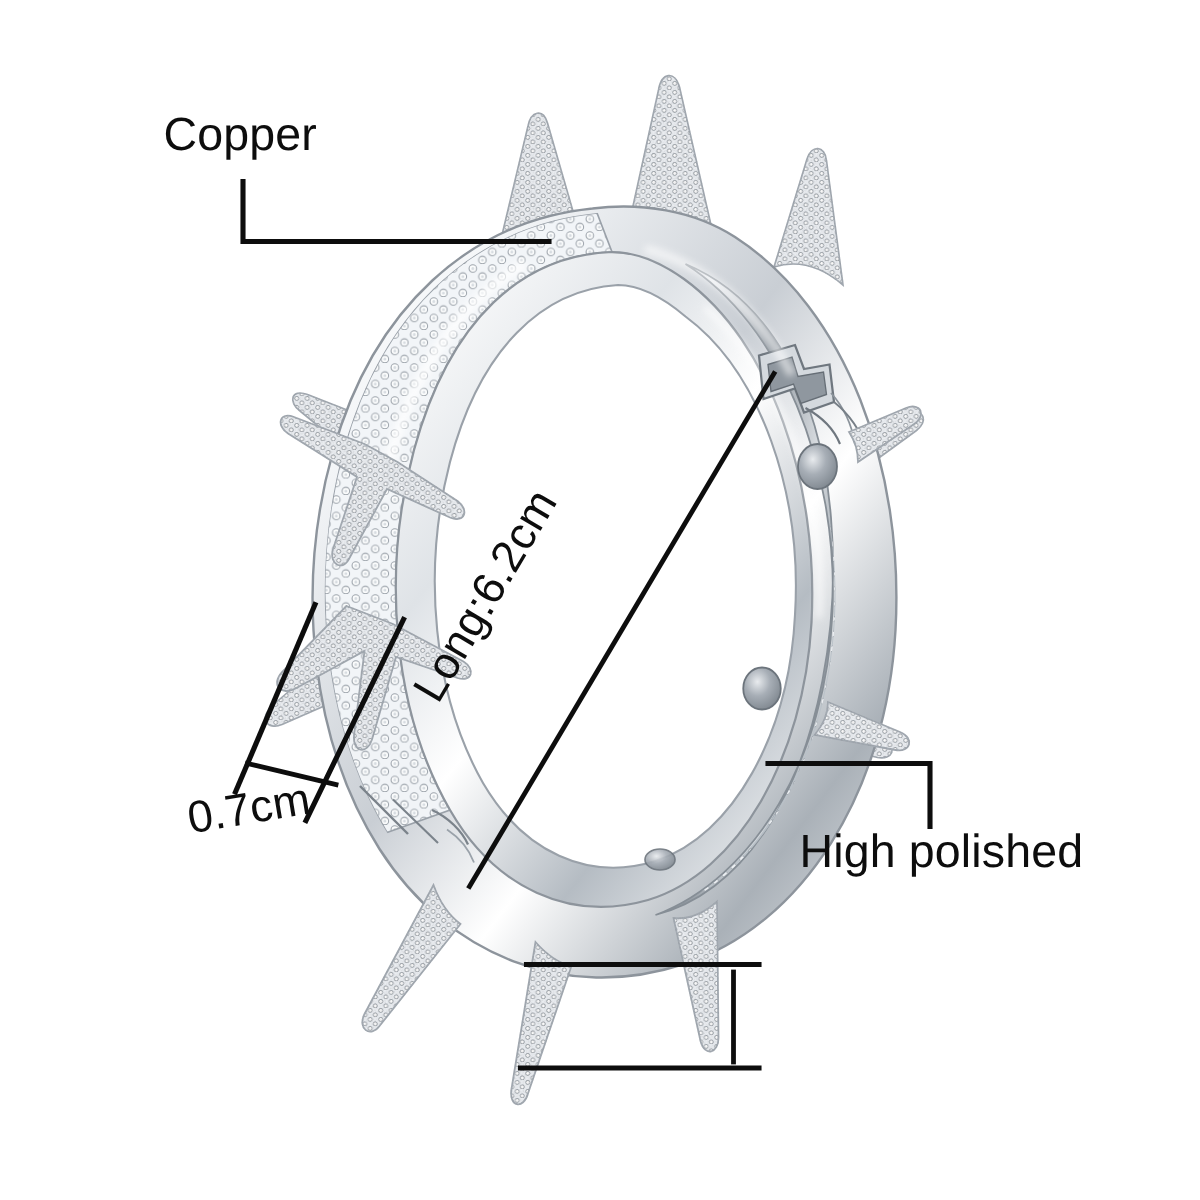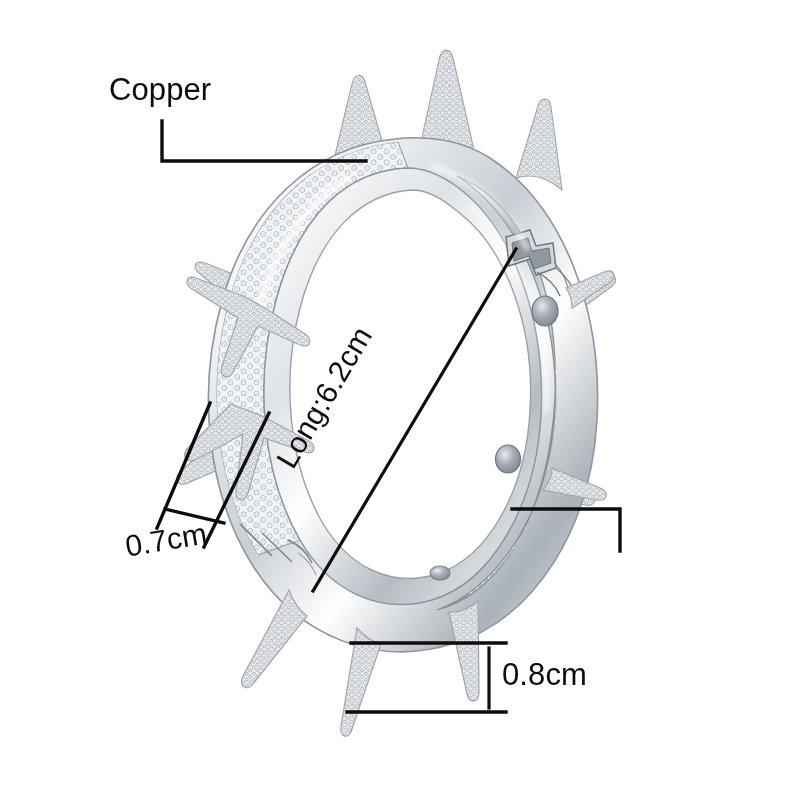--- a/index.html
+++ b/index.html
@@ -264,17 +264,17 @@
       <path d="M489,648 L489,708" stroke-width="3.2"></path>
     </g>
   </svg>
 
   <div class="anno lbl-copper">Copper</div>
 
   <div class="anno lbl-long">Long:6.2cm</div>
 
   <div class="anno lbl-07">0.7cm</div>
 
-
-  <div class="anno lbl-w08">0.8cm</div>
+  <div class="anno lbl-high">High polished</div>
+
 
 
 </div>
 
 </body></html>

